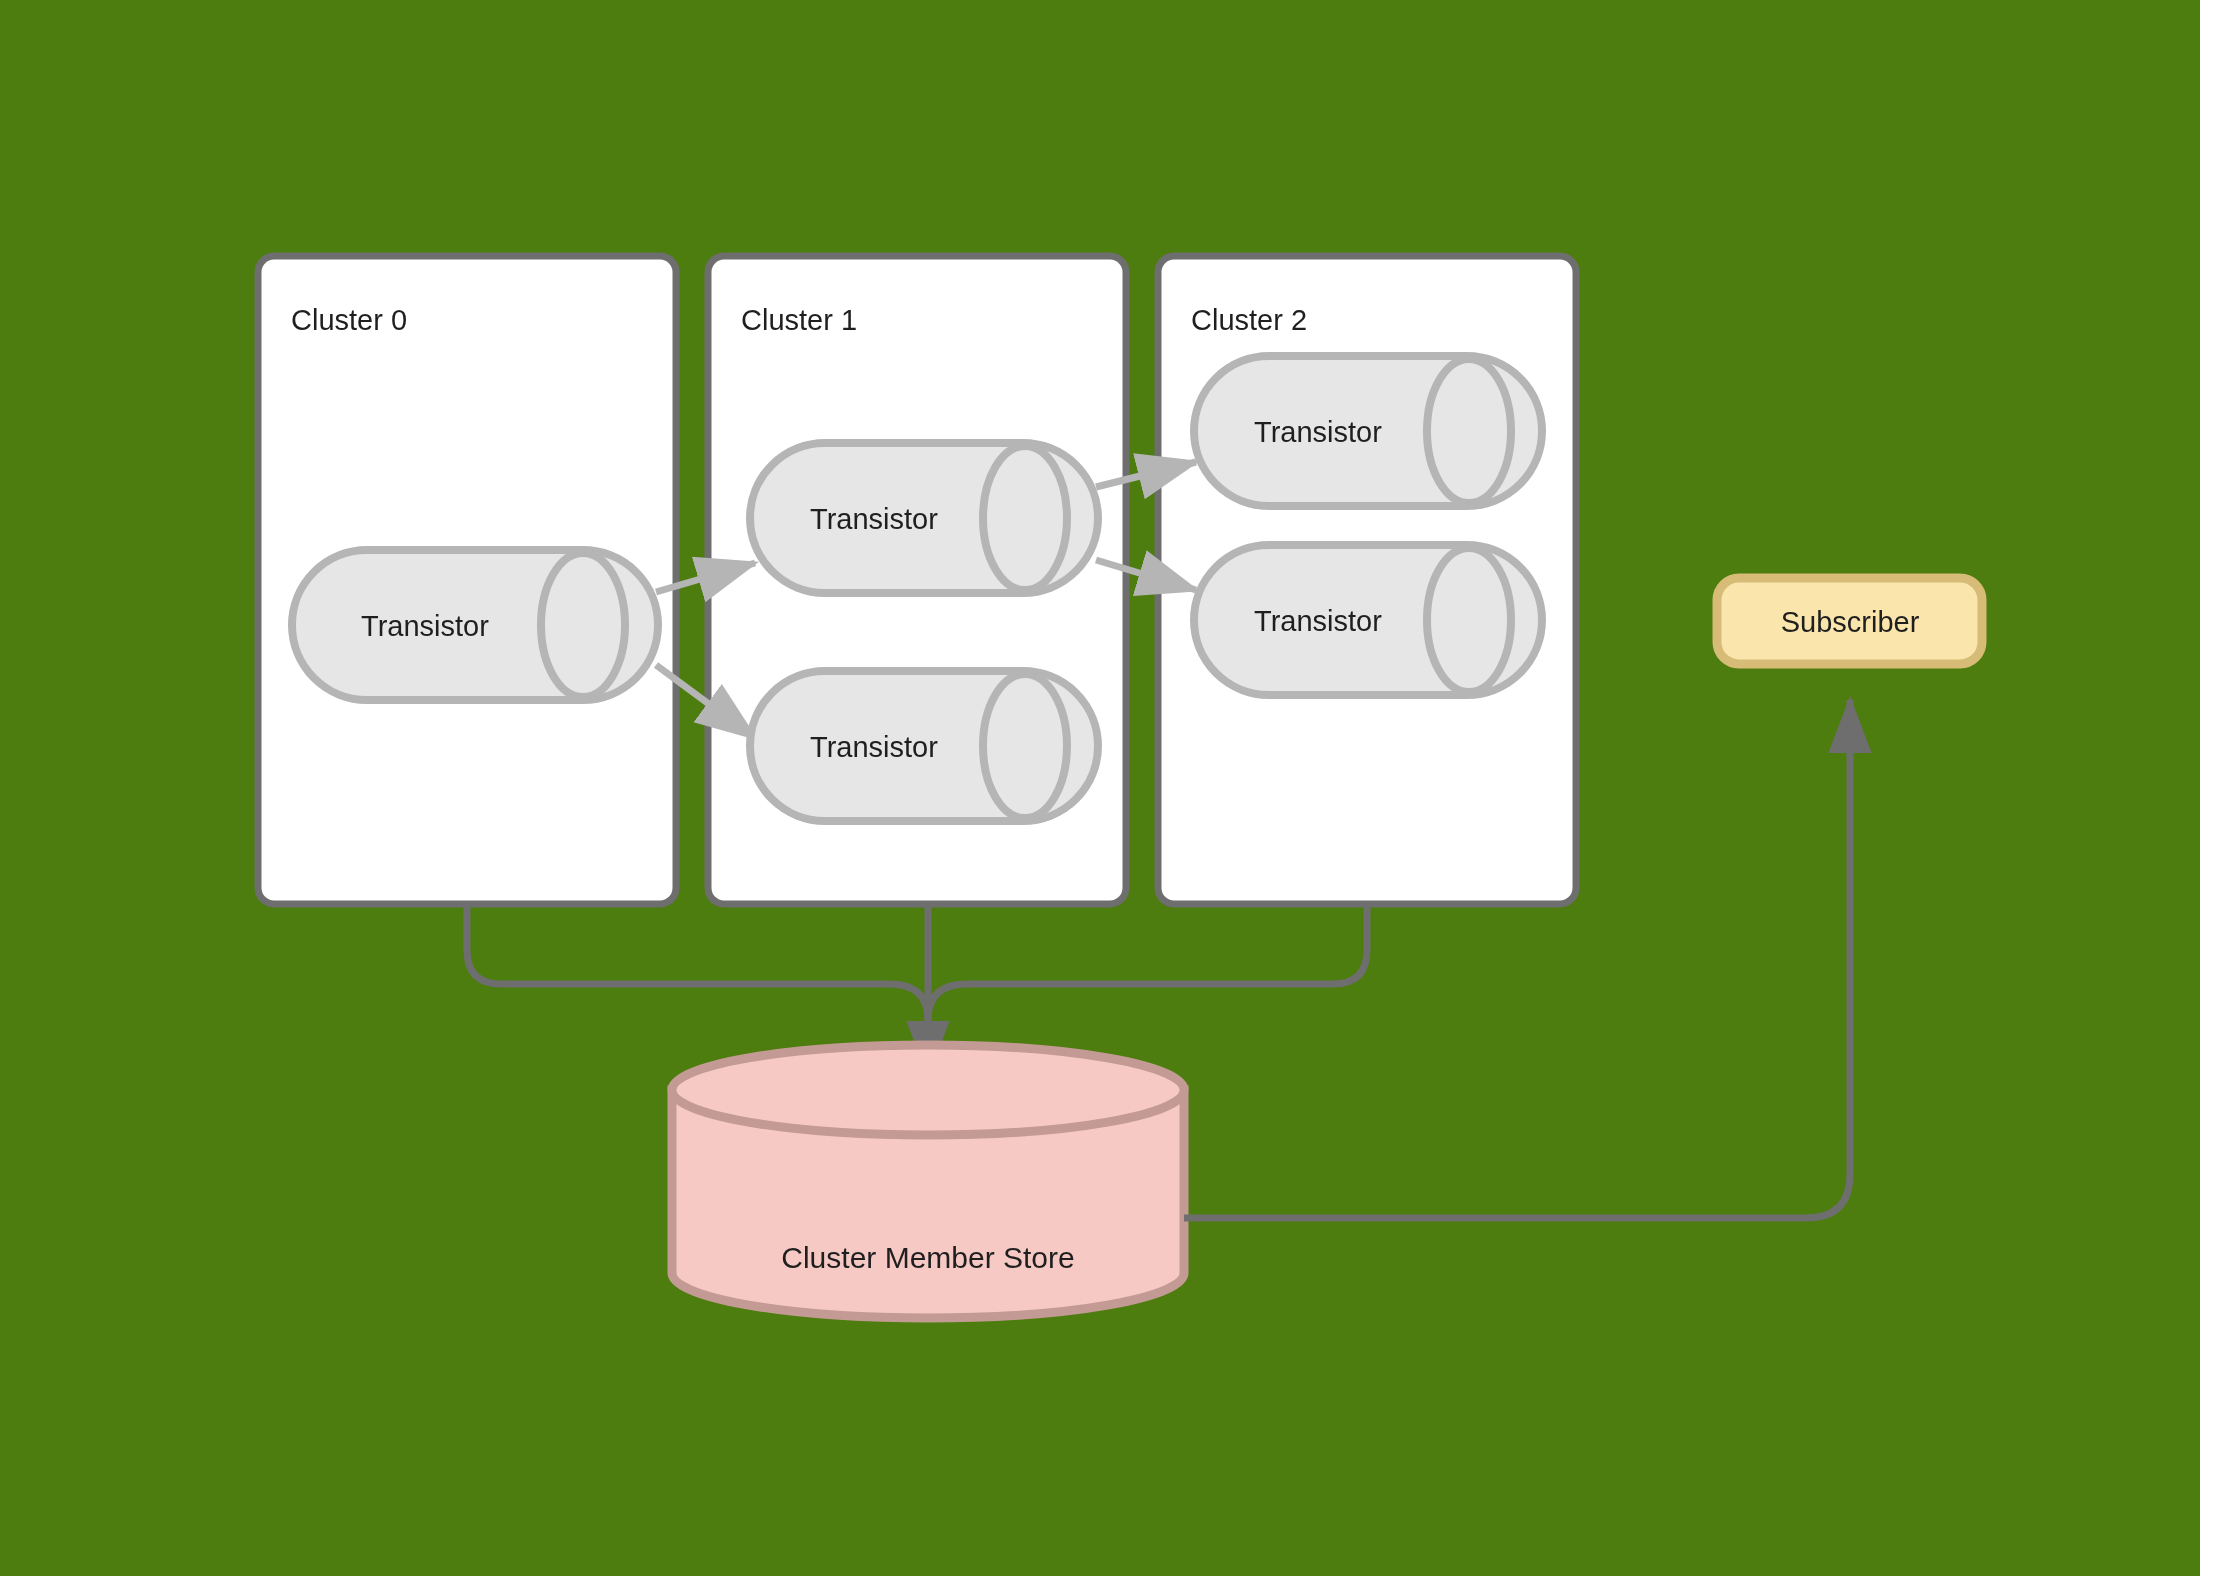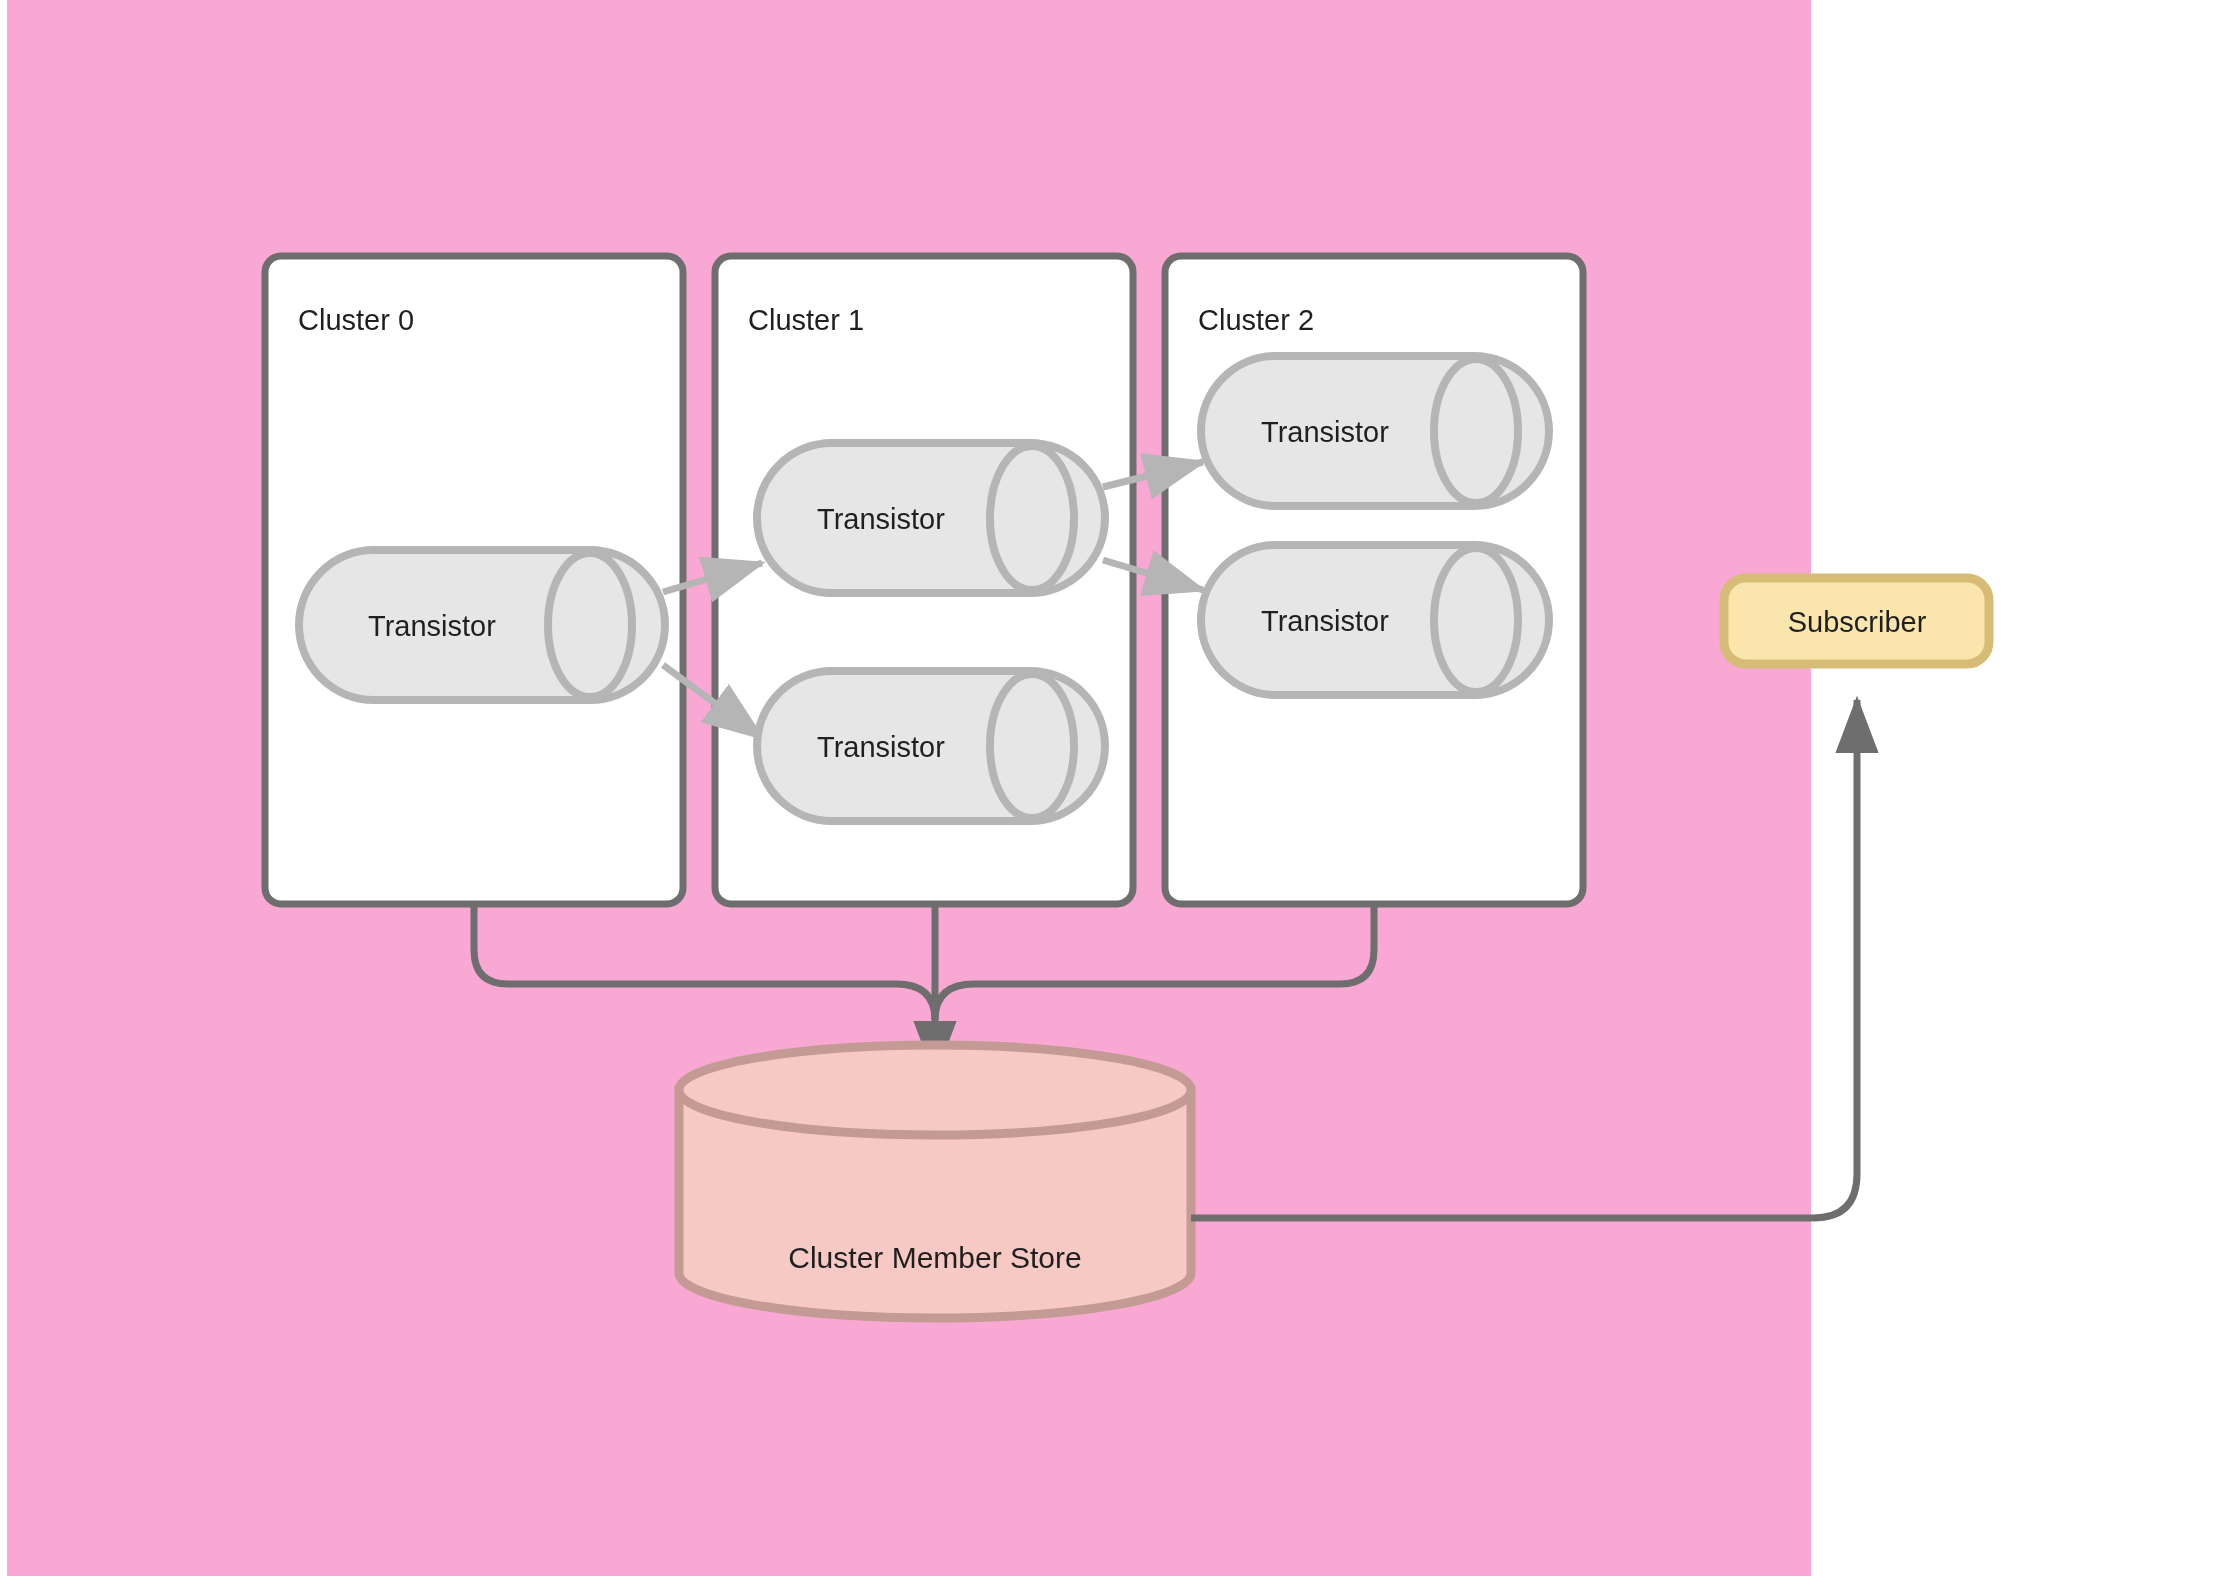--- a/index.html
+++ b/index.html
@@ -9,24 +9,23 @@
     background: #ffffff;
   }
   body {
     width: 2216px;
     height: 1576px;
     font-family: "Liberation Sans", sans-serif;
     overflow: hidden;
   }
   #canvas {
     position: relative;
-    width: 1804px;
+    width: 2200px;
     height: 1576px;
-    background: #f9a8d4;
-    margin-left: 7px;
+    background: #4d7c0f;
   }
   svg.layer {
     position: absolute;
     top: 0;
     left: 0;
     width: 2216px;
     height: 1576px;
   }
   .node-label {
     font-family: "Liberation Sans", sans-serif;

